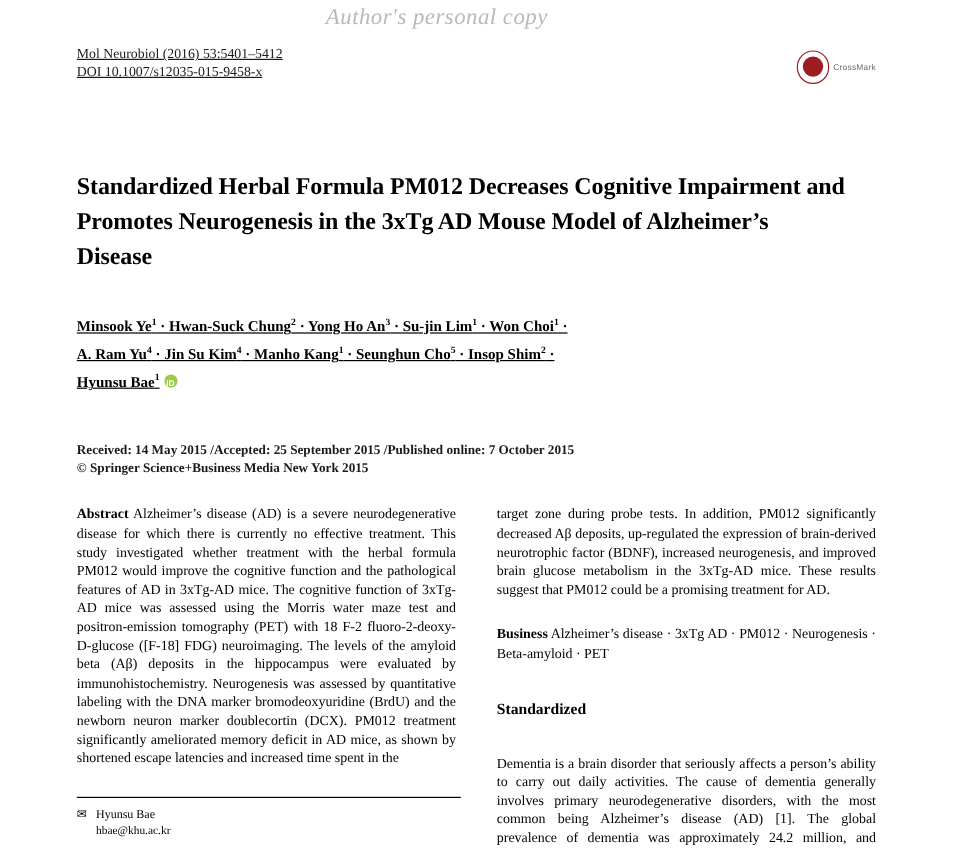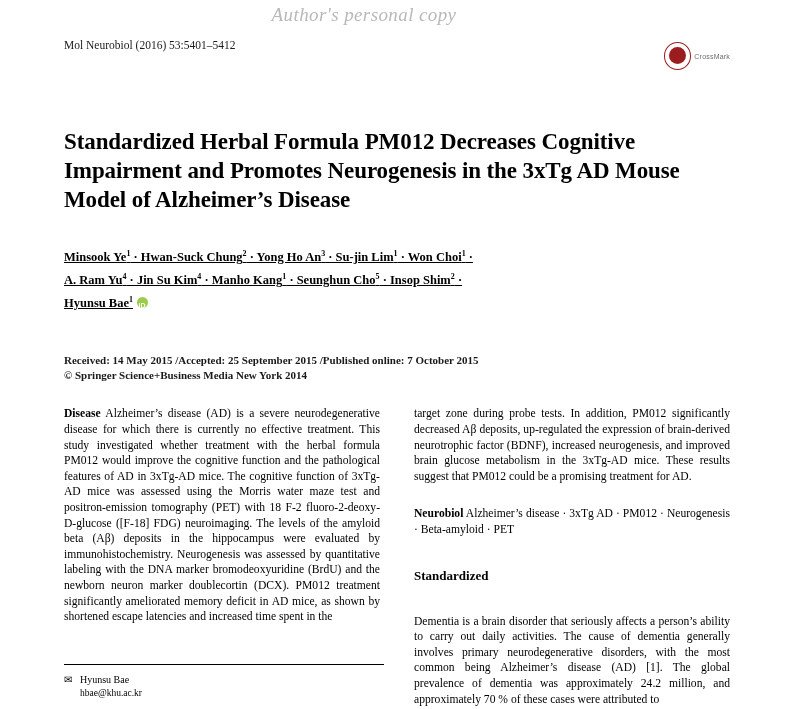--- a/index.html
+++ b/index.html
@@ -36,20 +36,21 @@
   .content {
     position: absolute;
     left: 64px;
     top: 38px;
     width: 666px;
   }
   .journal-line {
     font-size: 11.5px;
     line-height: 15px;
     color: #1a1a1a;
+    text-decoration: underline;
   }
   .crossmark {
     position: absolute;
     right: 0px;
     top: 2px;
     width: 66px;
     height: 32px;
     display: flex;
     align-items: center;
   }
@@ -76,21 +77,21 @@
     font-family: "Liberation Sans", sans-serif;
     font-size: 7px;
     color: #6d6d6d;
     margin-left: 3px;
     letter-spacing: 0.2px;
   }
   .title {
     margin-top: 74px;
     font-family: "Liberation Serif", serif;
     font-weight: bold;
-    font-size: 23px;
+    font-size: 20px;
     line-height: 29px;
     letter-spacing: -0.1px;
     color: #000;
     width: 640px;
   }
   .authors {
     margin-top: 30px;
     font-family: "Liberation Serif", serif;
     font-weight: bold;
     font-size: 12.5px;
@@ -201,49 +202,50 @@
 </head>
 <body>
 
 <div class="page">
 
   <div class="watermark">Author's personal copy</div>
 
   <div class="content">
 
     <div class="journal-line">Mol Neurobiol (2016) 53:5401–5412</div>
+    <div class="journal-line">DOI 10.1007/s12035-015-9458-x</div>
 
     <div class="crossmark">
       <div class="crossmark-circle"></div>
       <div class="crossmark-label">CrossMark</div>
     </div>
 
     <div class="title">Standardized Herbal Formula PM012 Decreases Cognitive Impairment and Promotes Neurogenesis in the 3xTg AD Mouse Model of Alzheimer’s Disease</div>
 
     <div class="authors">Minsook Ye<sup>1</sup> · Hwan-Suck Chung<sup>2</sup> · Yong Ho An<sup>3</sup> · Su-jin Lim<sup>1</sup> · Won Choi<sup>1</sup> ·<br>A. Ram Yu<sup>4</sup> · Jin Su Kim<sup>4</sup> · Manho Kang<sup>1</sup> · Seunghun Cho<sup>5</sup> · Insop Shim<sup>2</sup> ·<br>Hyunsu Bae<sup>1</sup><span class="orcid"></span></div>
 
     <div class="dates">
       <div>Received: 14 May 2015 /Accepted: 25 September 2015 /Published online: 7 October 2015</div>
-      <div>© Springer Science+Business Media New York 2014</div>
+      <div>© Springer Science+Business Media New York 2015</div>
     </div>
 
     <div class="columns">
 
       <div class="col">
         <div class="abstract-para">
-          <span class="abstract-label">Disease</span>
+          <span class="abstract-label">Abstract</span>
           <span>Alzheimer’s disease (AD) is a severe neurodegenerative disease for which there is currently no effective treatment. This study investigated whether treatment with the herbal formula PM012 would improve the cognitive function and the pathological features of AD in 3xTg-AD mice. The cognitive function of 3xTg-AD mice was assessed using the Morris water maze test and positron-emission tomography (PET) with 18 F-2 fluoro-2-deoxy-D-glucose ([F-18] FDG) neuroimaging. The levels of the amyloid beta (Aβ) deposits in the hippocampus were evaluated by immunohistochemistry. Neurogenesis was assessed by quantitative labeling with the DNA marker bromodeoxyuridine (BrdU) and the newborn neuron marker doublecortin (DCX). PM012 treatment significantly ameliorated memory deficit in AD mice, as shown by shortened escape latencies and increased time spent in the</span>
         </div>
       </div>
 
       <div class="col">
         <div class="abstract-para">target zone during probe tests. In addition, PM012 significantly decreased Aβ deposits, up-regulated the expression of brain-derived neurotrophic factor (BDNF), increased neurogenesis, and improved brain glucose metabolism in the 3xTg-AD mice. These results suggest that PM012 could be a promising treatment for AD.</div>
 
         <div class="keywords">
-          <span class="kw-label">Neurobiol</span>
+          <span class="kw-label">Business</span>
           <span>Alzheimer’s disease · 3xTg AD · PM012 · Neurogenesis · Beta-amyloid · PET</span>
         </div>
 
         <div class="section-head">Standardized</div>
         <div class="body-para">Dementia is a brain disorder that seriously affects a person’s ability to carry out daily activities. The cause of dementia generally involves primary neurodegenerative disorders, with the most common being Alzheimer’s disease (AD) [1]. The global prevalence of dementia was approximately 24.2 million, and approximately 70 % of these cases were attributed to</div>
       </div>
 
     </div>
   </div>
 

